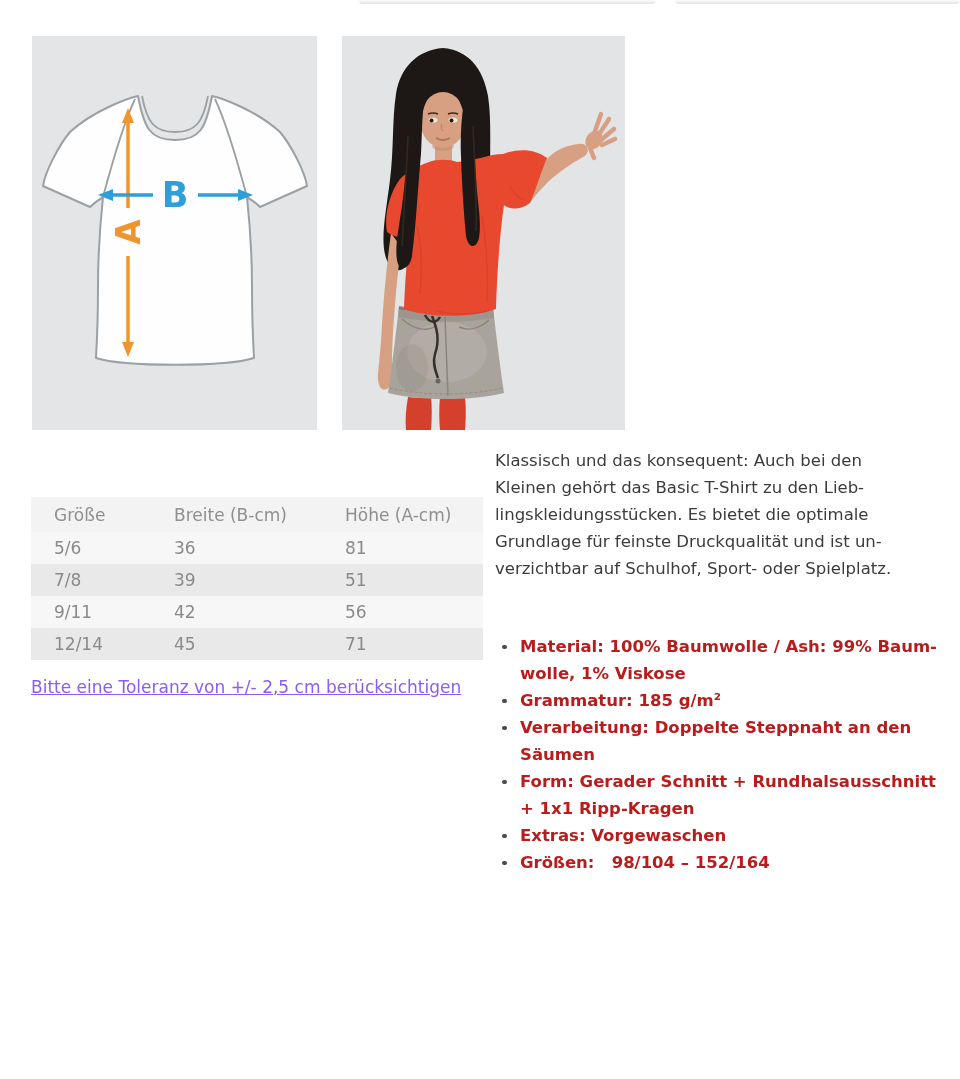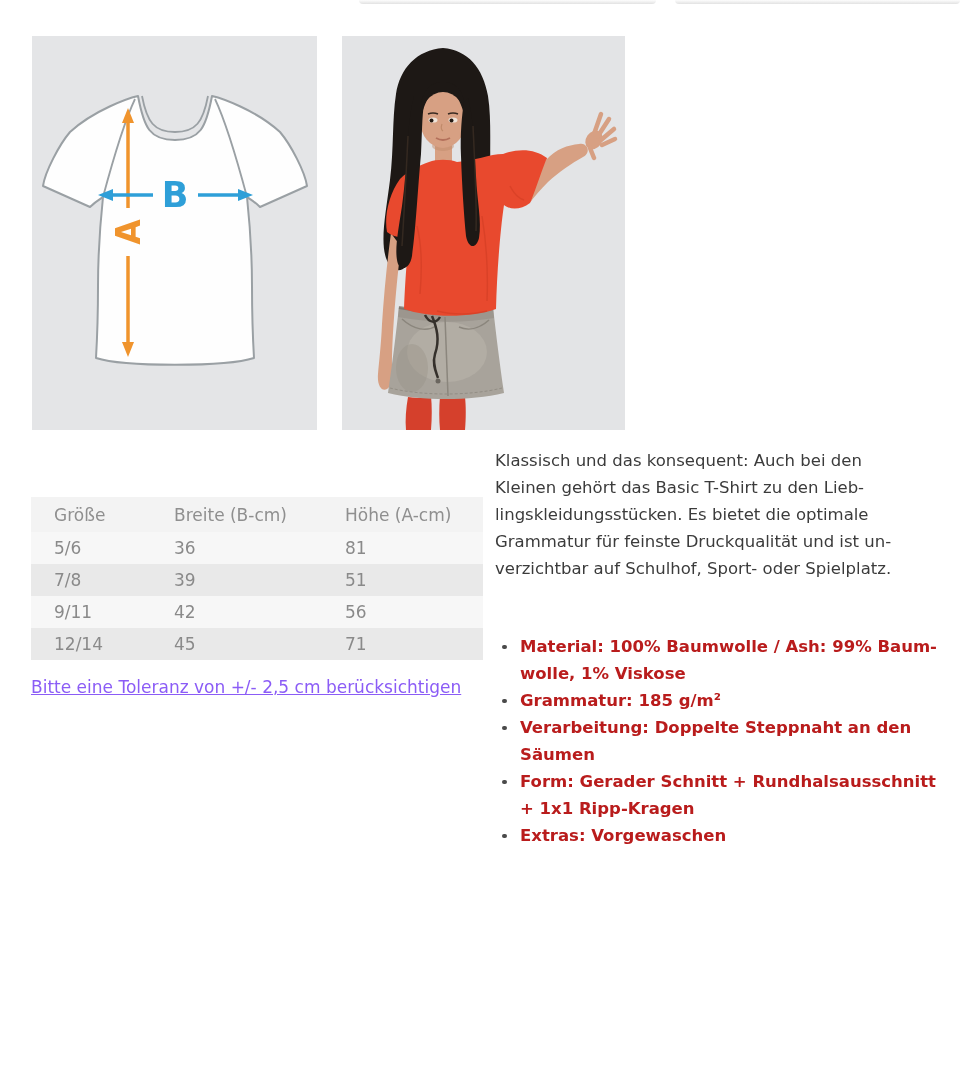--- a/index.html
+++ b/index.html
@@ -222,27 +222,28 @@
       <div class="t-cell">45</div>
       <div class="t-cell">71</div>
     </div>
   </div>
 
   <div class="tolerance-note">Bitte eine Toleranz von +/- 2,5 cm berücksichtigen</div>
 
   <div class="desc-paragraph">Klassisch und das konsequent: Auch bei den
 Kleinen gehört das Basic T-Shirt zu den Lieb-
 lingskleidungsstücken. Es bietet die optimale
-Grammatur für feinste Druckqualität und ist un-
+Grundlage für feinste Druckqualität und ist un-
 verzichtbar auf Schulhof, Sport- oder Spielplatz.</div>
 
   <ul class="desc-bullets">
     <li><span class="li-text">Material: 100% Baumwolle / Ash: 99% Baum-
 wolle, 1% Viskose</span></li>
     <li><span class="li-text">Grammatur: 185 g/m²</span></li>
     <li><span class="li-text">Verarbeitung: Doppelte Steppnaht an den
 Säumen</span></li>
     <li><span class="li-text">Form: Gerader Schnitt + Rundhalsausschnitt
 + 1x1 Ripp-Kragen</span></li>
     <li><span class="li-text">Extras: Vorgewaschen</span></li>
+    <li><span class="li-text">Größen:   98/104 – 152/164</span></li>
   </ul>
 
 </div>
 
 </body></html>

